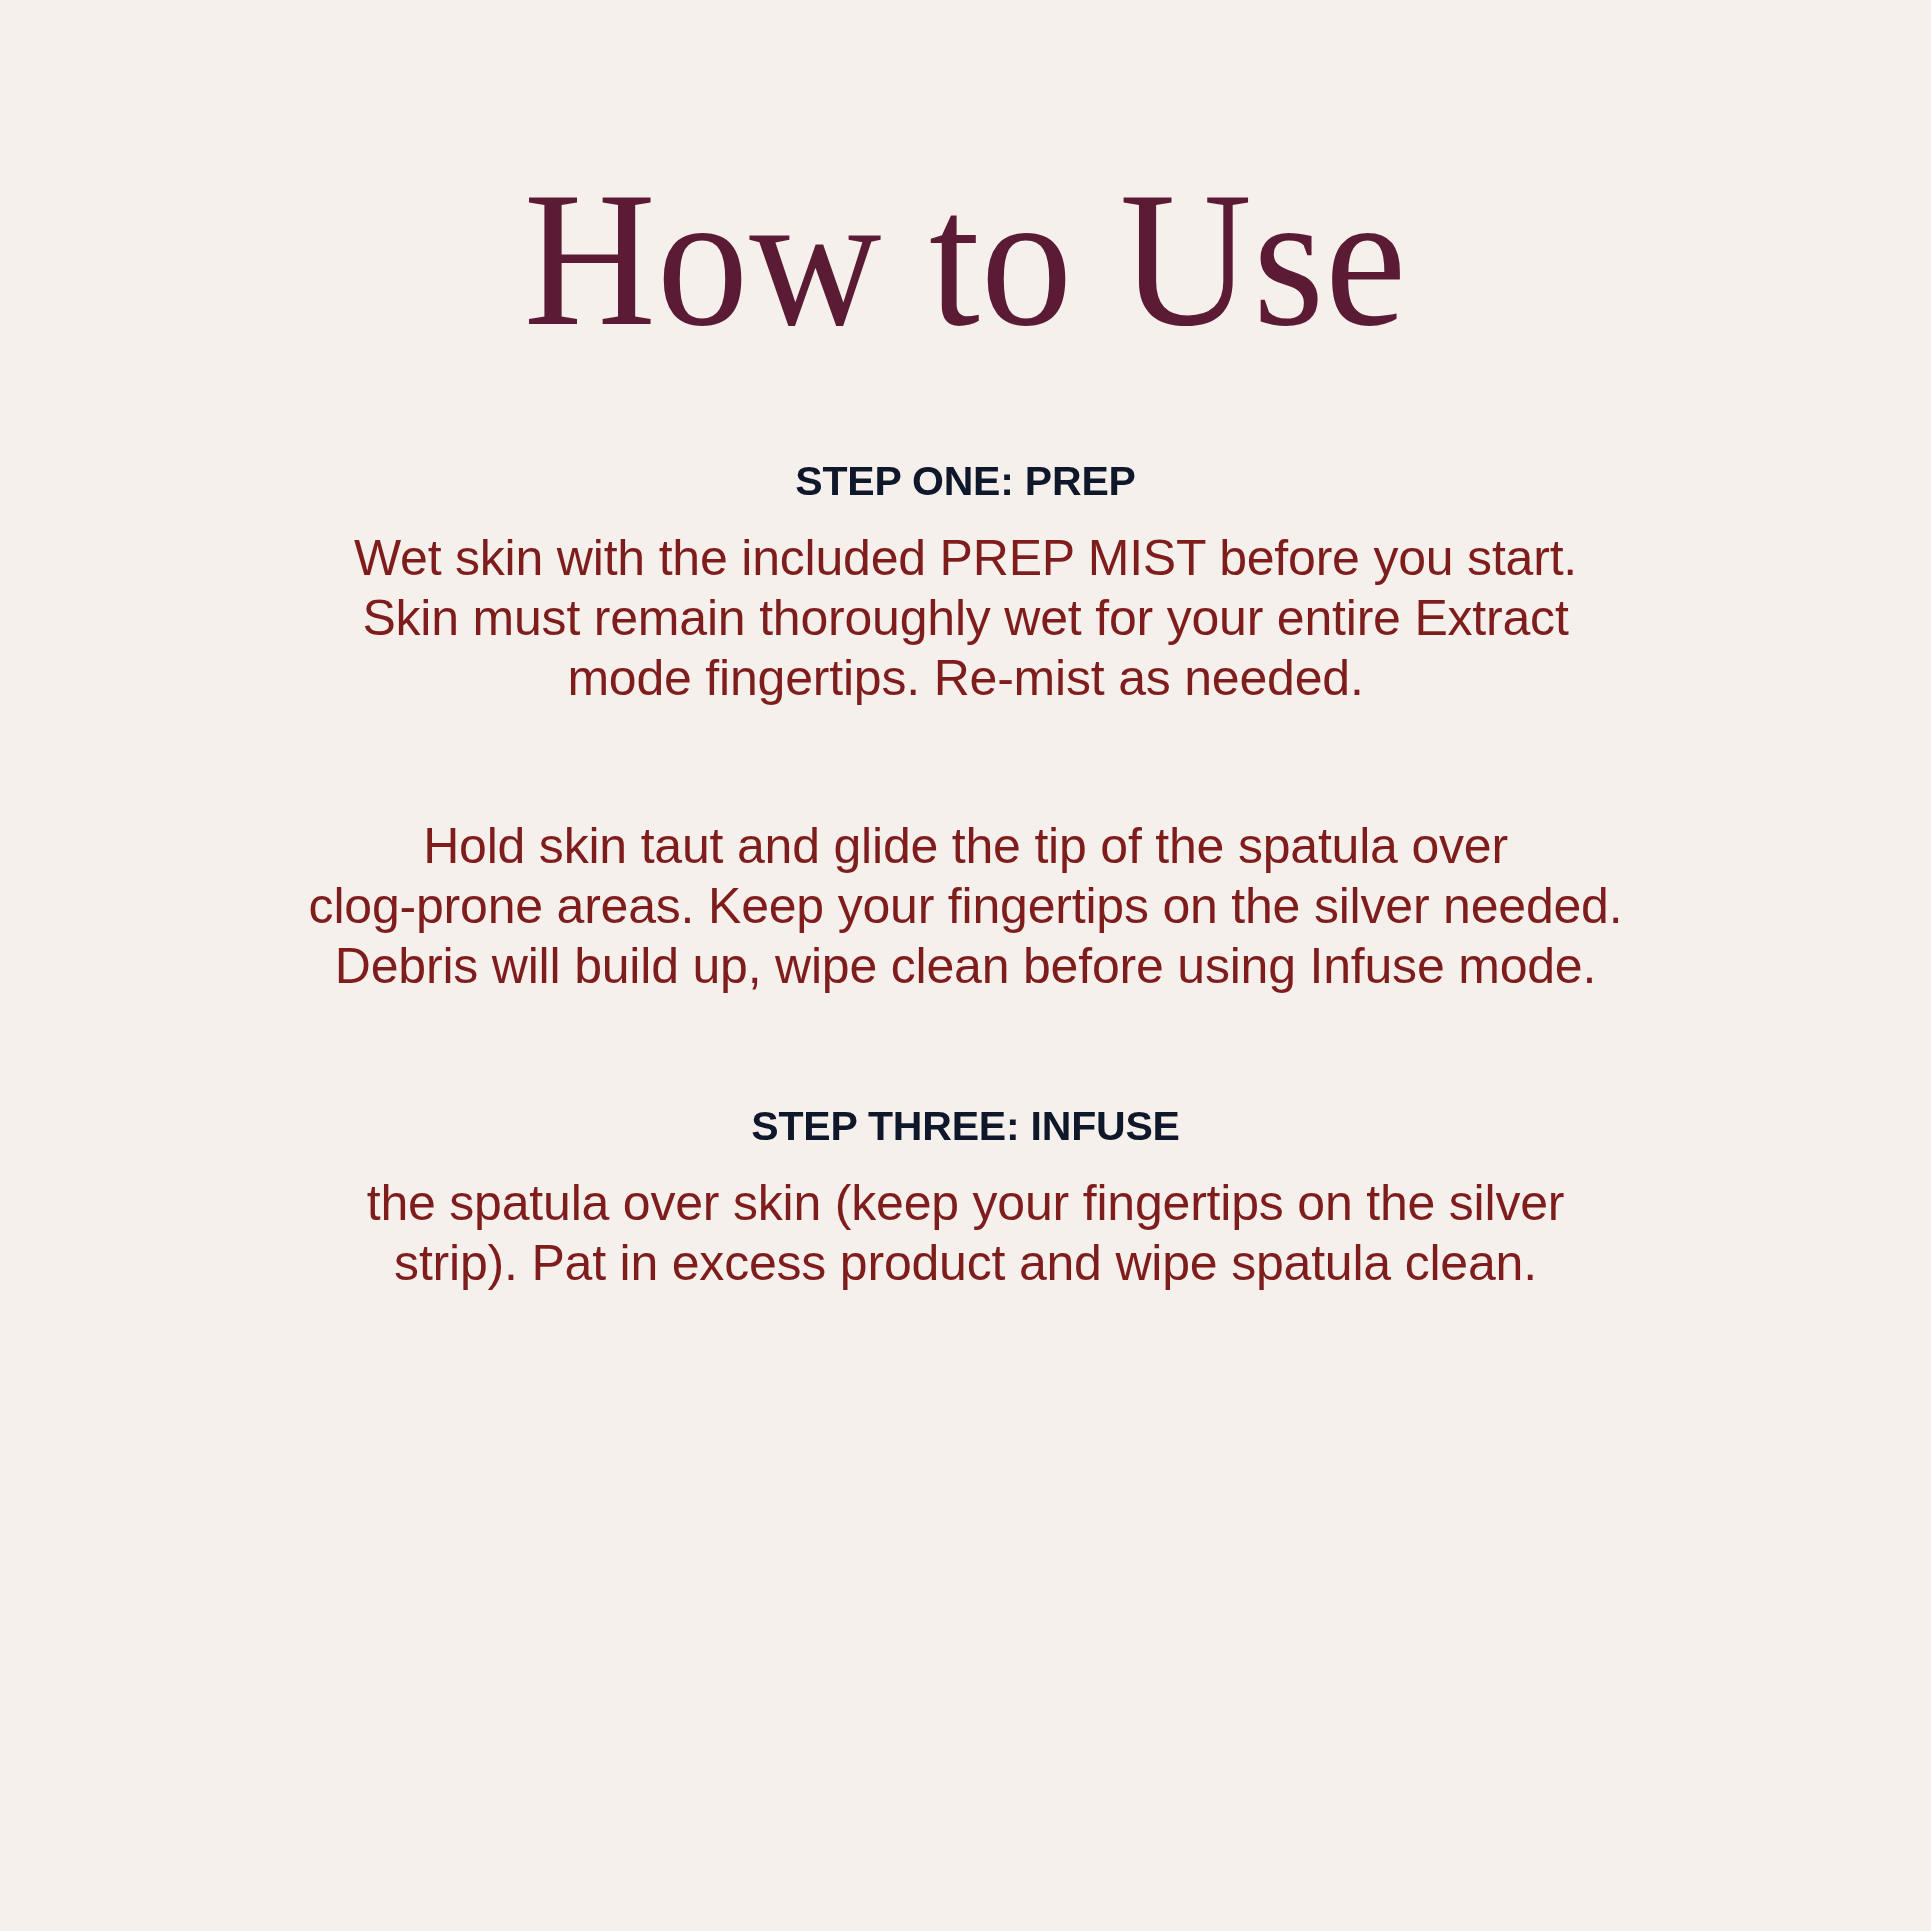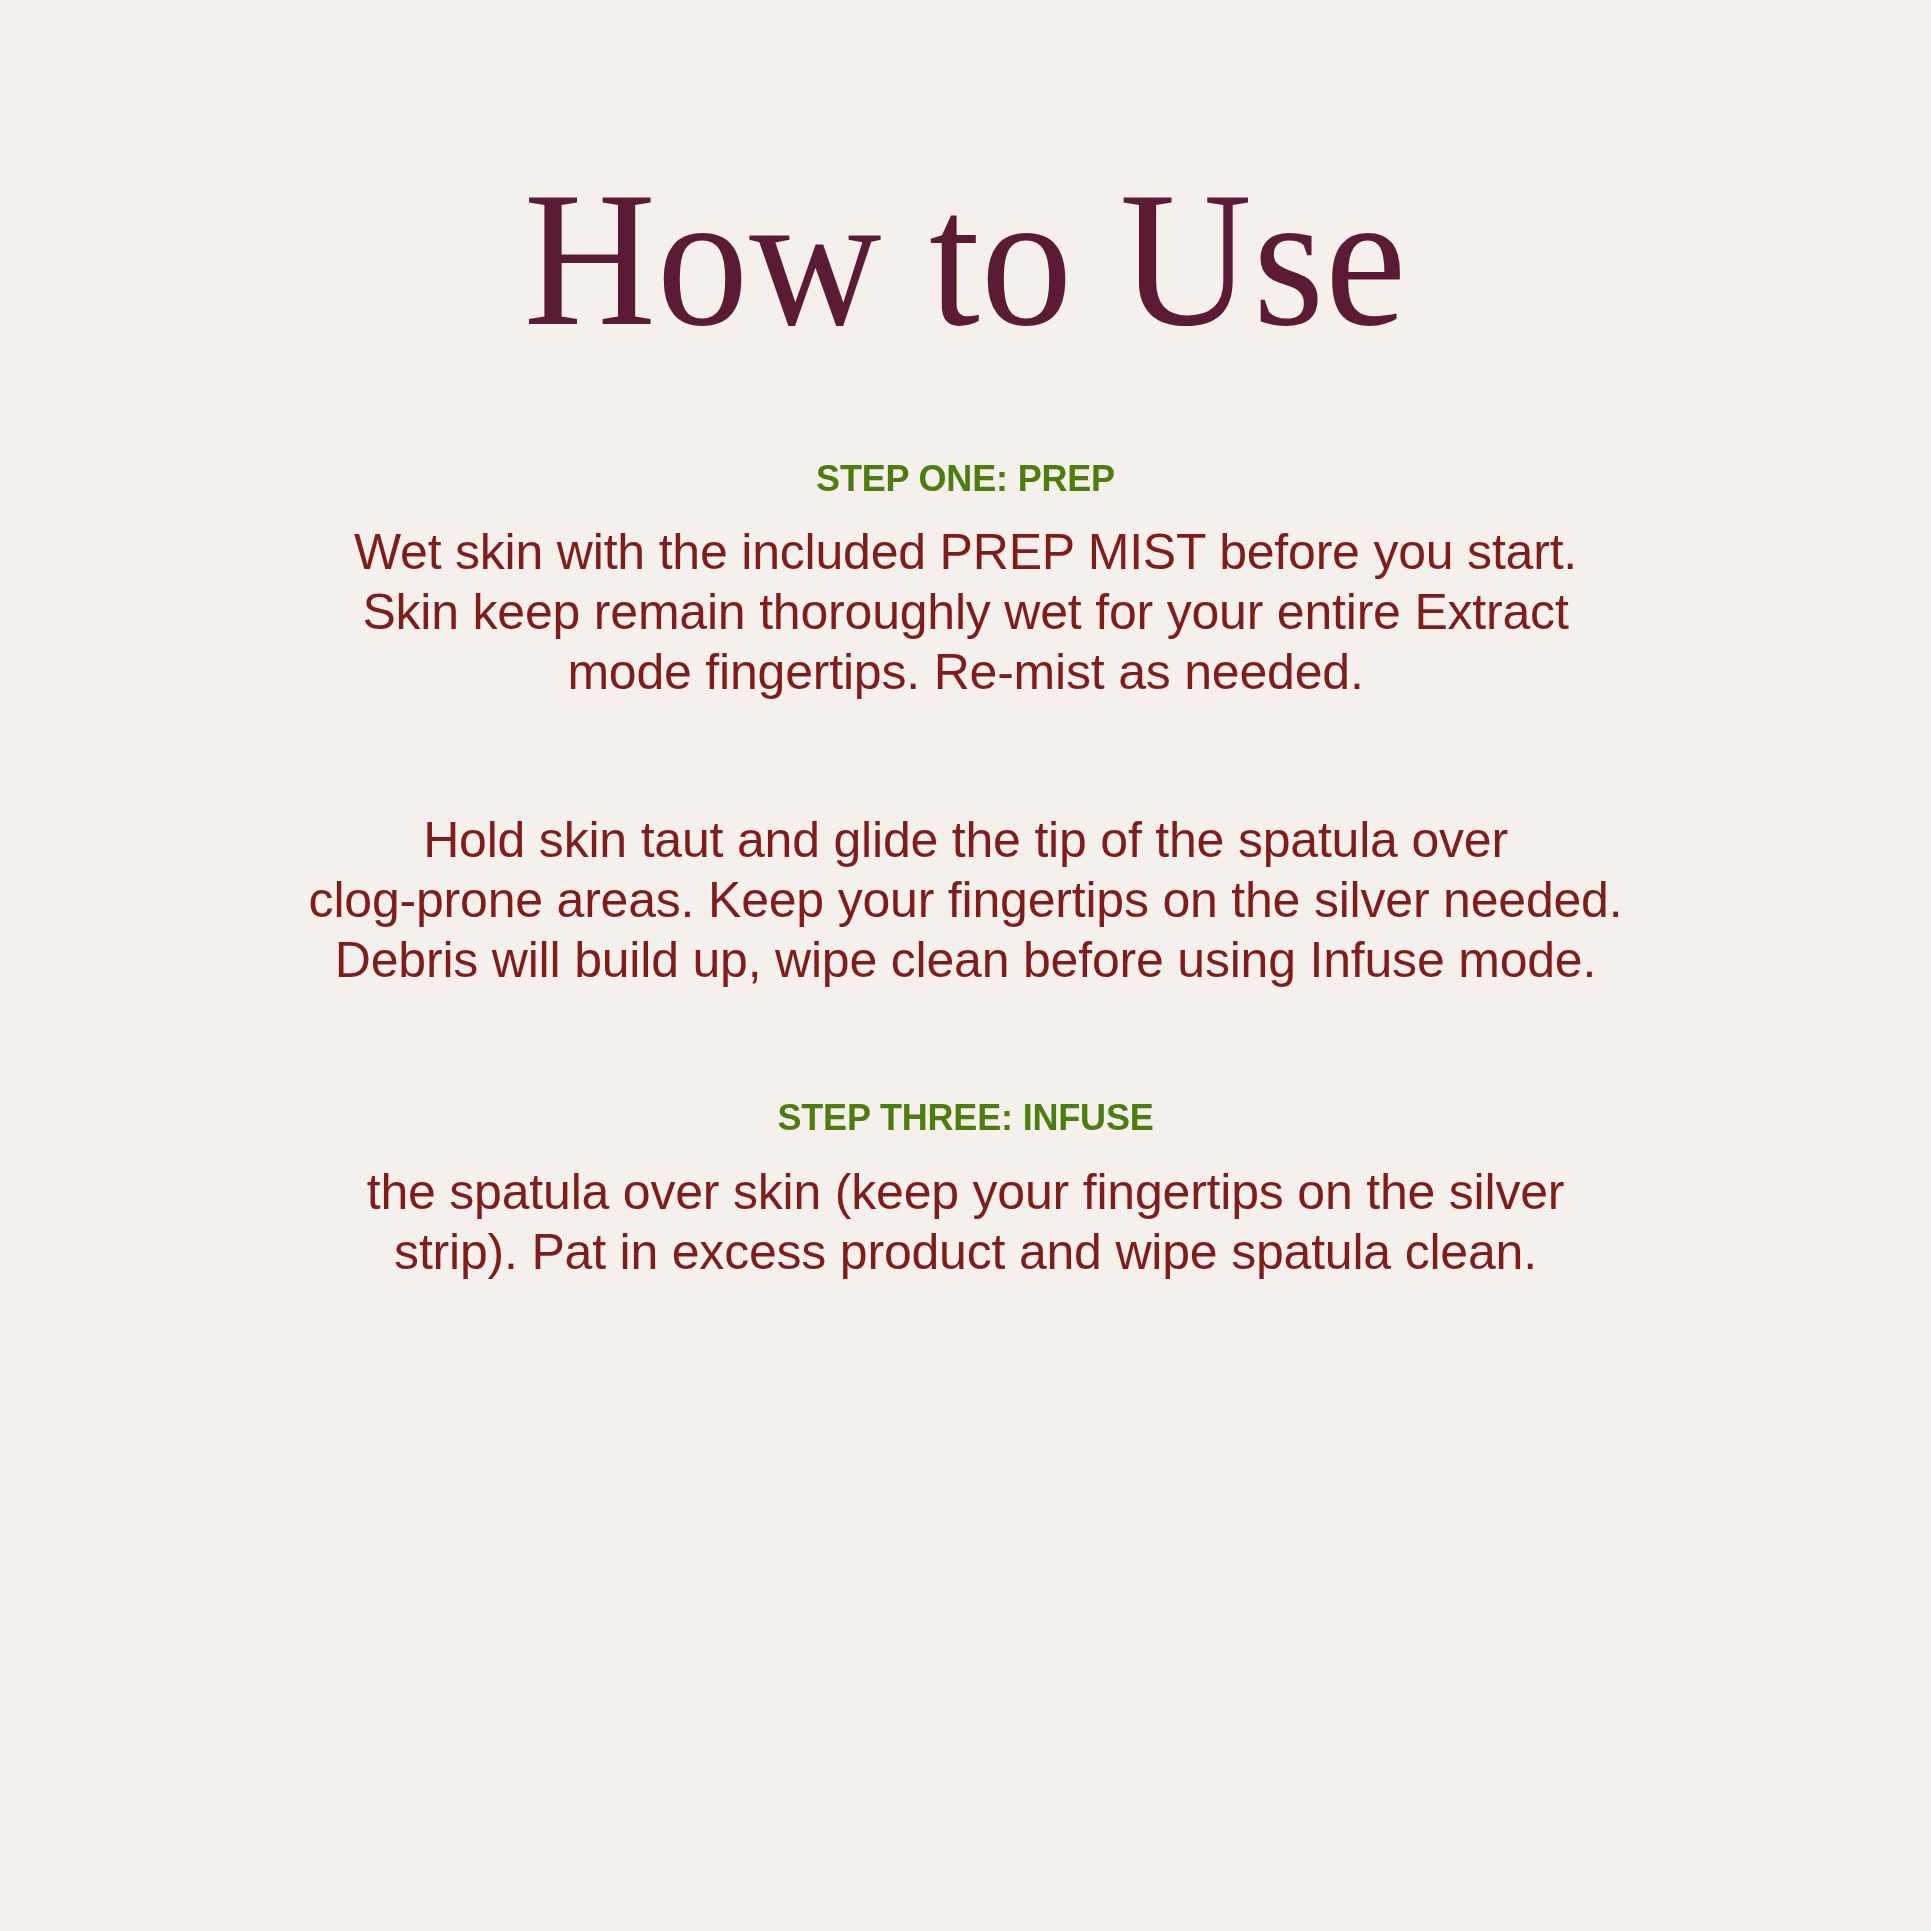--- a/index.html
+++ b/index.html
@@ -58,24 +58,24 @@
     width: 100%;
     text-align: center;
   }
   .step + .step {
     margin-top: 108px;
   }
 
   .step-heading {
     font-family: "Liberation Sans", sans-serif;
     font-weight: 700;
-    font-size: 36px;
+    font-size: 41px;
     line-height: 1.12;
     letter-spacing: -0.005em;
-    color: #4d7c0f;
+    color: #0f172a;
     margin: 0 0 23px 0;
     white-space: nowrap;
   }
 
   .step-body {
     font-family: "Liberation Sans", sans-serif;
     font-weight: 400;
     font-size: 50px;
     line-height: 1.20;
     letter-spacing: -0.004em;
@@ -95,21 +95,21 @@
   <div class="title-block">
     <h1 class="page-title">How to Use</h1>
   </div>
 
   <div class="steps">
 
     <section class="step">
       <h2 class="step-heading">STEP ONE: PREP</h2>
       <p class="step-body">
         <span class="ln">Wet skin with the included PREP MIST before you start.</span>
-        <span class="ln">Skin keep remain thoroughly wet for your entire Extract</span>
+        <span class="ln">Skin must remain thoroughly wet for your entire Extract</span>
         <span class="ln">mode fingertips. Re-mist as needed.</span>
       </p>
     </section>
 
     <section class="step">
       <p class="step-body">
         <span class="ln">Hold skin taut and glide the tip of the spatula over</span>
         <span class="ln">clog-prone areas. Keep your fingertips on the silver needed.</span>
         <span class="ln">Debris will build up, wipe clean before using Infuse mode.</span>
       </p>

